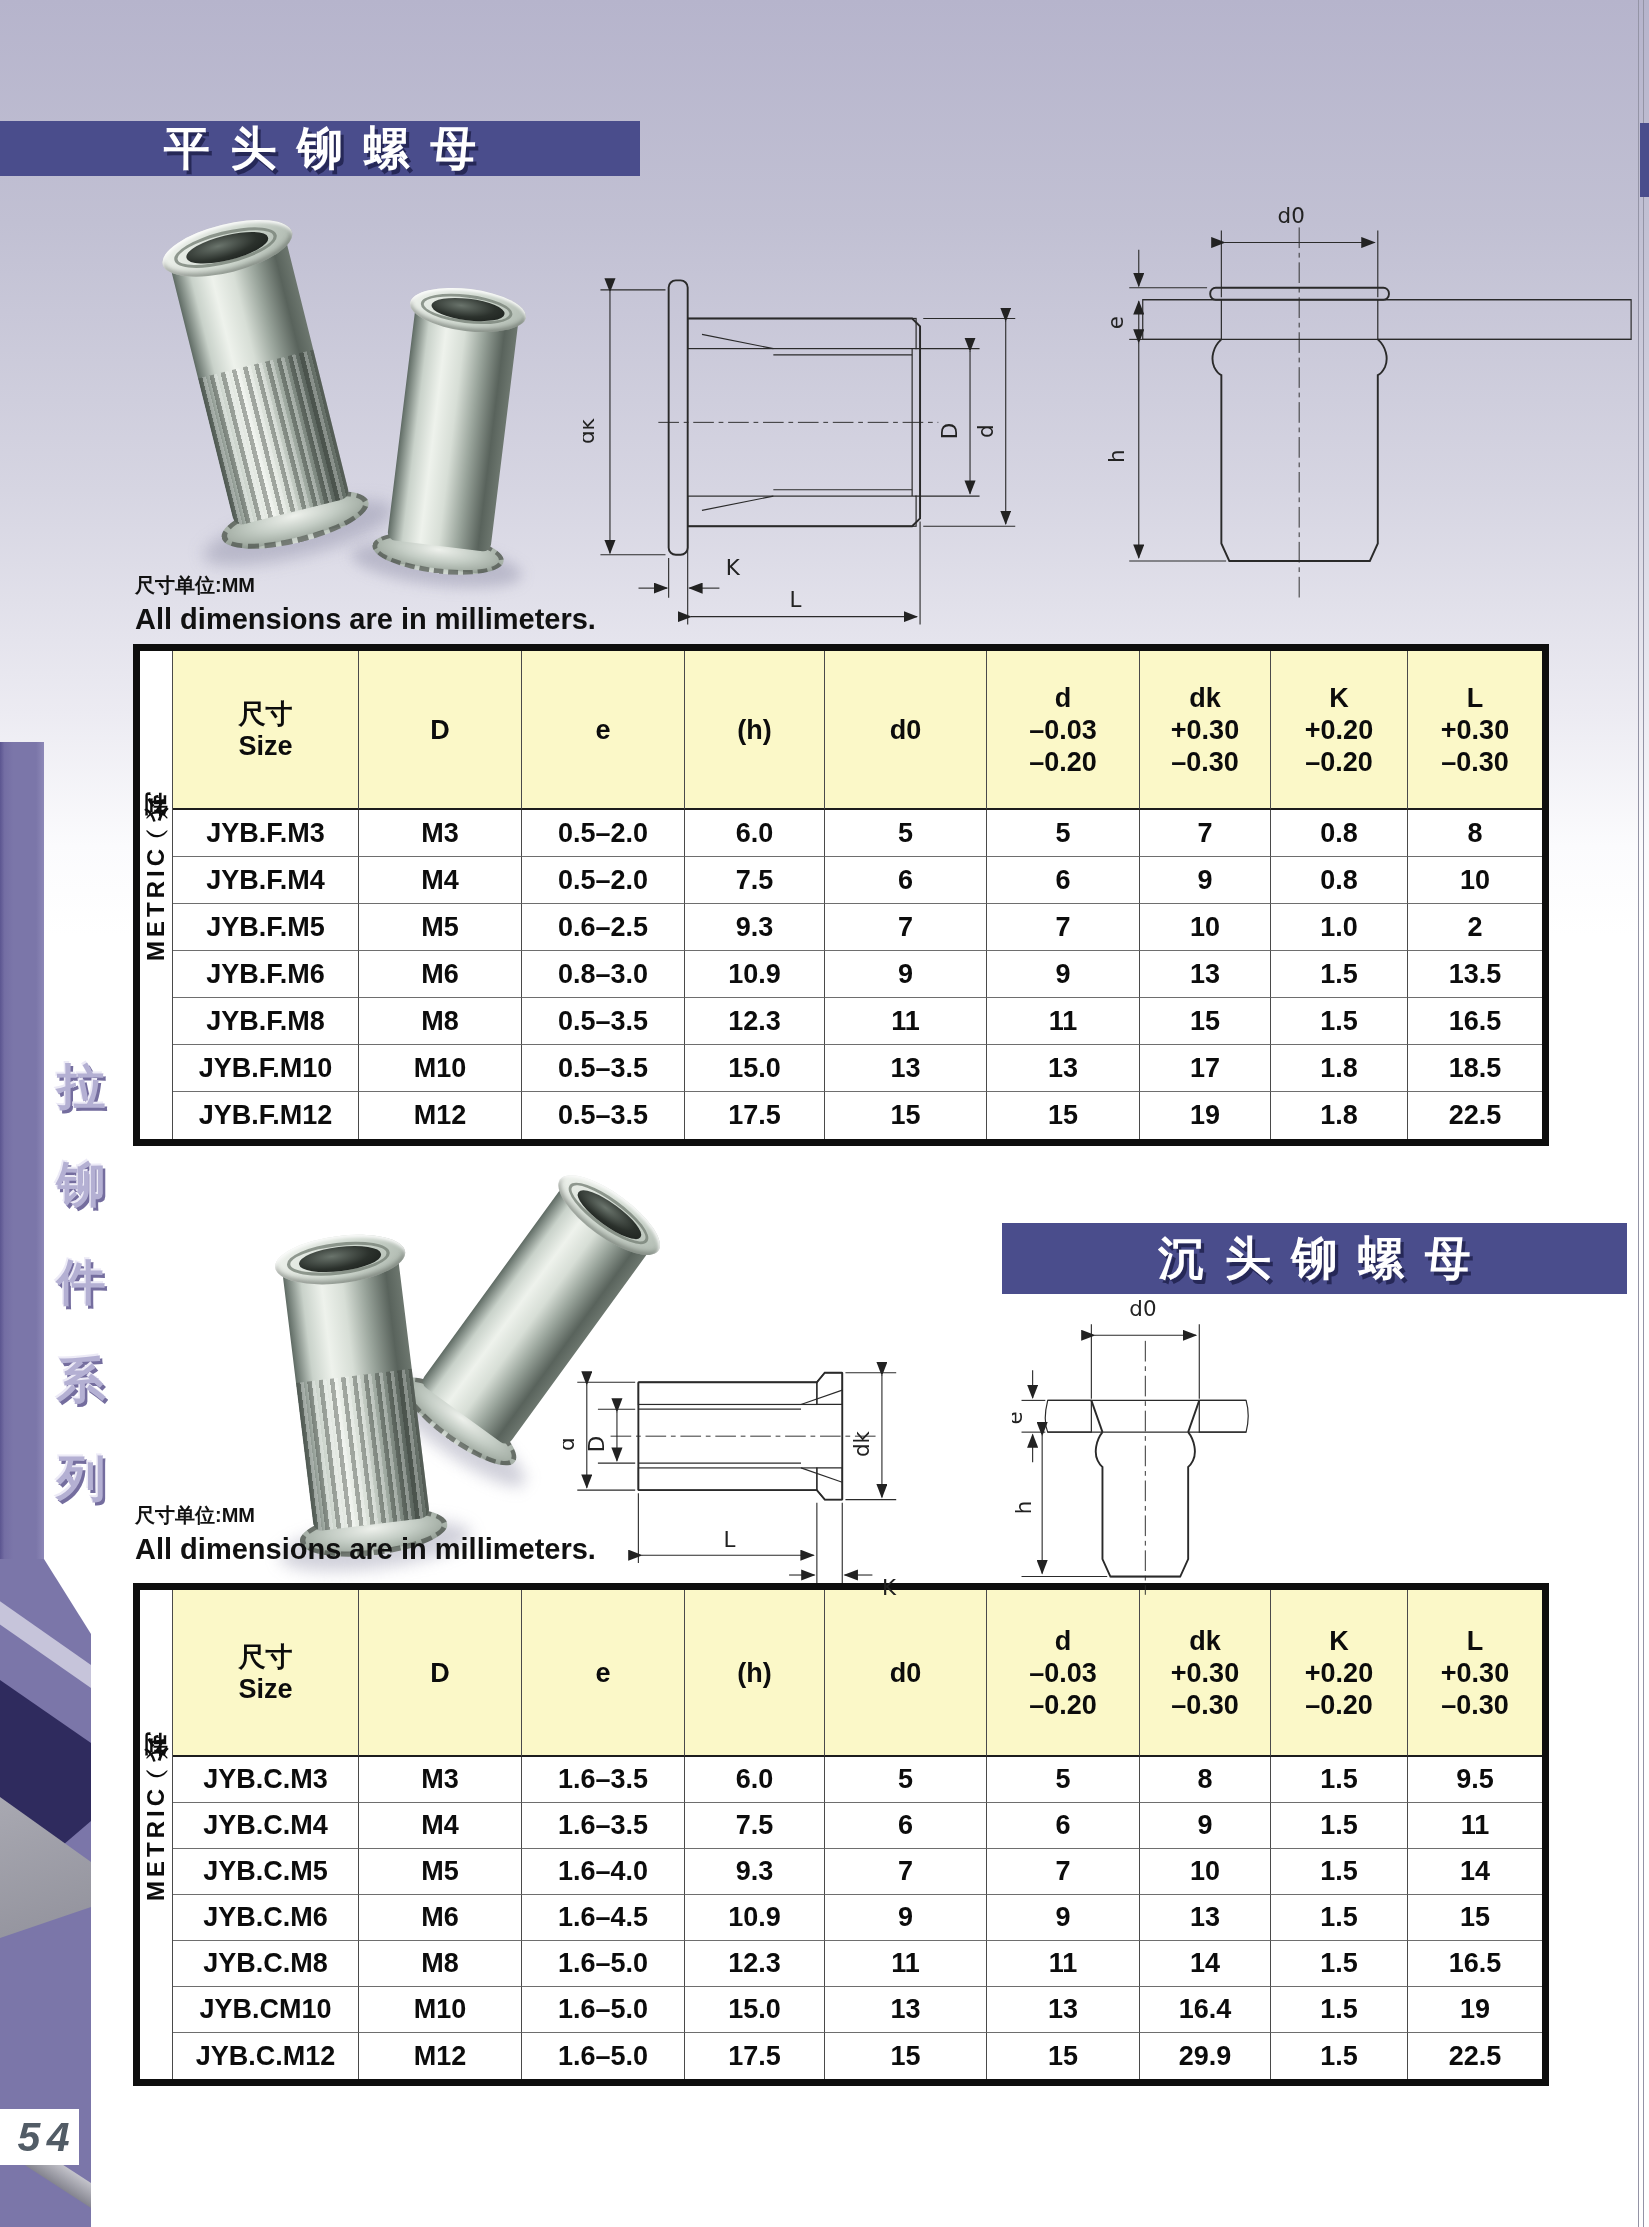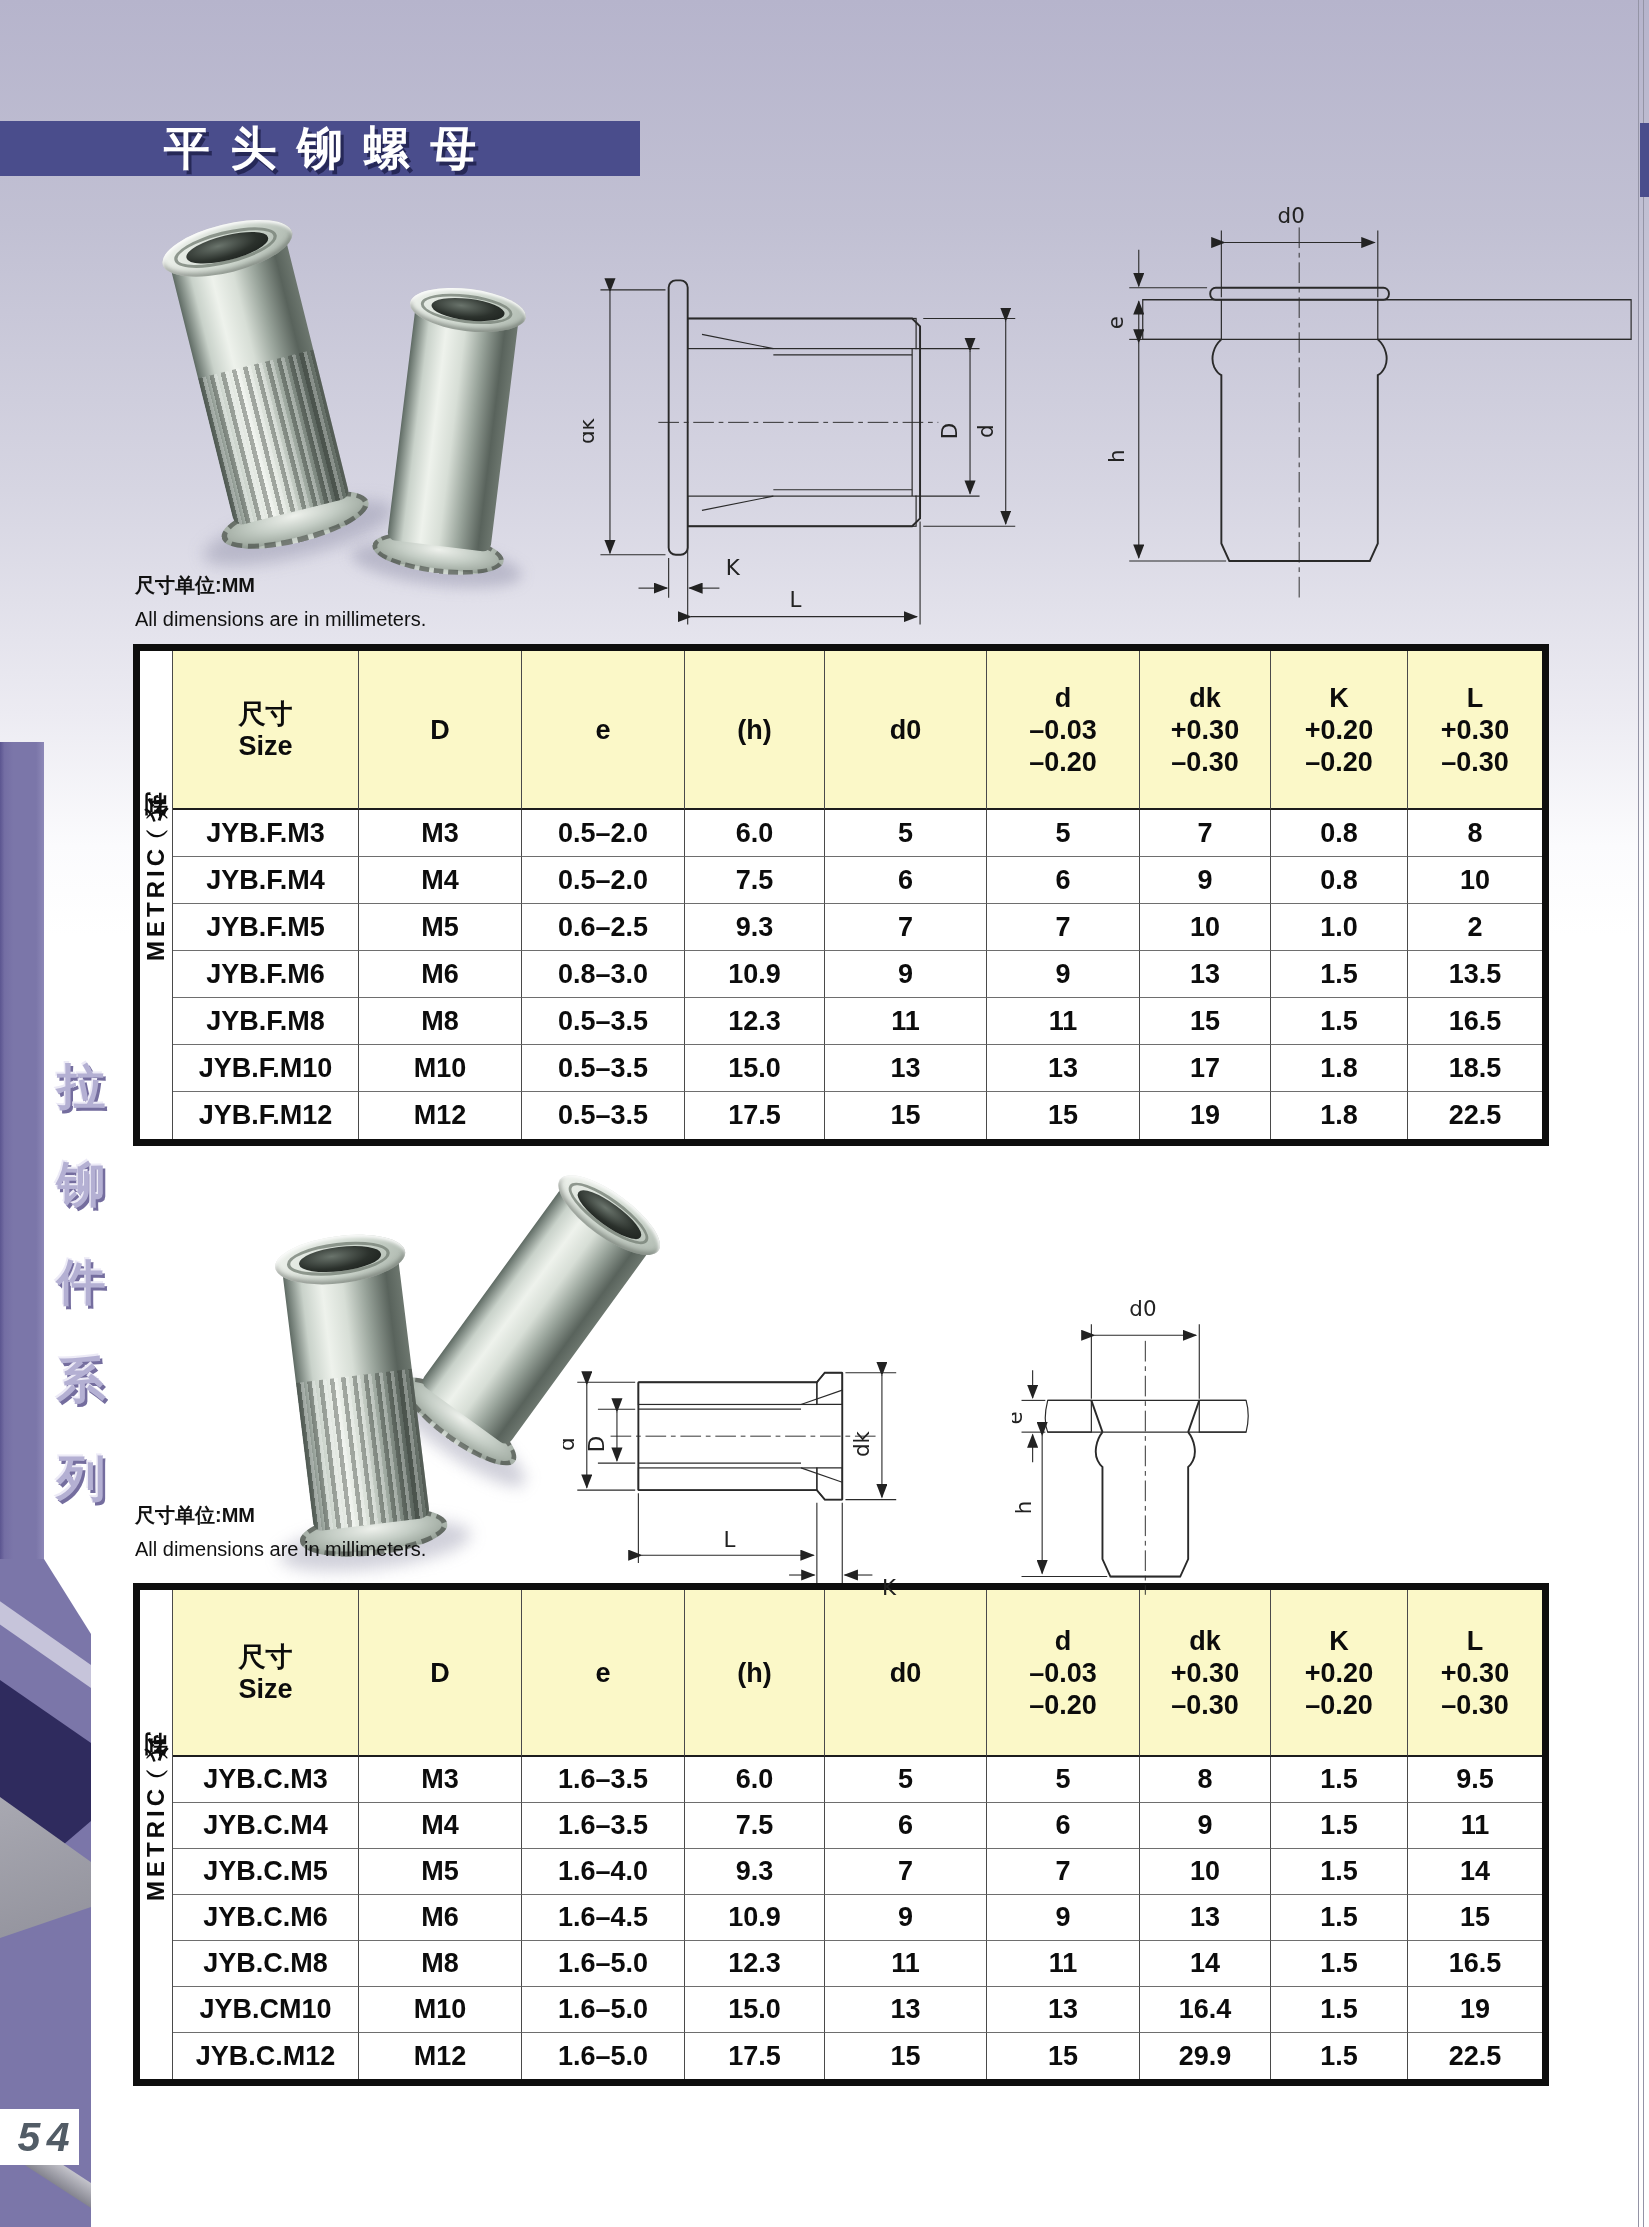--- a/index.html
+++ b/index.html
@@ -19,21 +19,21 @@
     font-family:"Liberation Sans",sans-serif;white-space:nowrap;padding-left:20.6px;
   }
   #band1{left:0;top:121px;width:640px;height:55px;}
   #band2{left:1002px;top:1223px;width:625px;height:71px;}
   #right-strip{left:1640px;top:123px;width:9.5px;height:74px;background:#4a4d8c;}
   .edge-line{top:0;width:0.8px;height:2227px;background:#9494a6;}
 
   
   .unit-note{color:#111;}
   .unit-note .cn{font-size:20px;font-weight:bold;line-height:35px;}
-  .unit-note .en{font-size:20px;font-weight:normal;line-height:33px;}
+  .unit-note .en{font-size:29px;font-weight:bold;line-height:33px;}
   #unit1{left:135px;top:568px;}
   #unit2{left:135px;top:1498px;}
 
   
   .dim-table{background:#ffffff;border:7.1px solid #0e0e0e;}
   #table1{left:133px;top:644px;}
   #table2{left:133px;top:1583px;}
   .dim-grid{display:grid;grid-template-columns:33px 186px 163px 163px 140px 162px 153px 131px 137px 134px;}
   .g1{grid-template-rows:159px repeat(7,47px);}
   .g2{grid-template-rows:167px repeat(7,46px);}
@@ -105,20 +105,23 @@
 <body>
 
 <div id="page">
 
   <div class="abs edge-line" style="left:1638px;"></div>
   <div class="abs edge-line" style="left:1643px;"></div>
   <div class="abs" id="right-strip"></div>
 
   <div class="abs band" id="band1">
     <span class="band-text">平头铆螺母</span>
+  </div>
+  <div class="abs band" id="band2">
+    <span class="band-text">沉头铆螺母</span>
   </div>
 
   <div class="abs" id="sidebar-top"></div>
   <div class="abs" id="sidebar-bottom">
     <div class="sb-light-stripe"></div>
     <div class="sb-dark"></div>
     <div class="sb-swoosh"></div>
     <div class="sb-swoosh2"></div>
   </div>
   <div class="abs" id="page-num-box">

